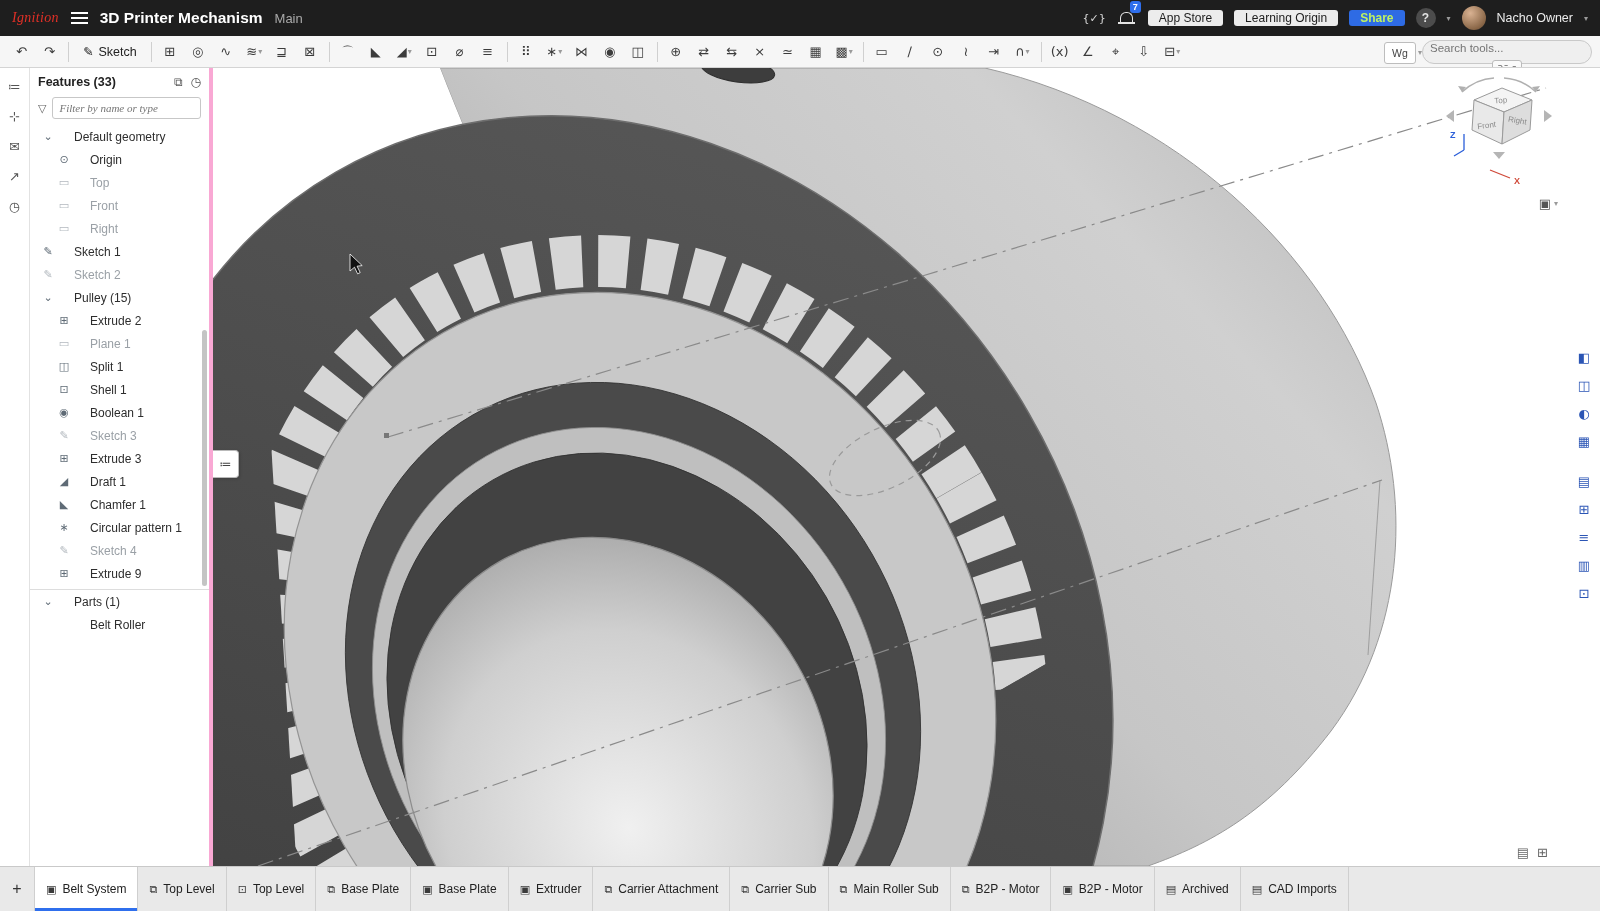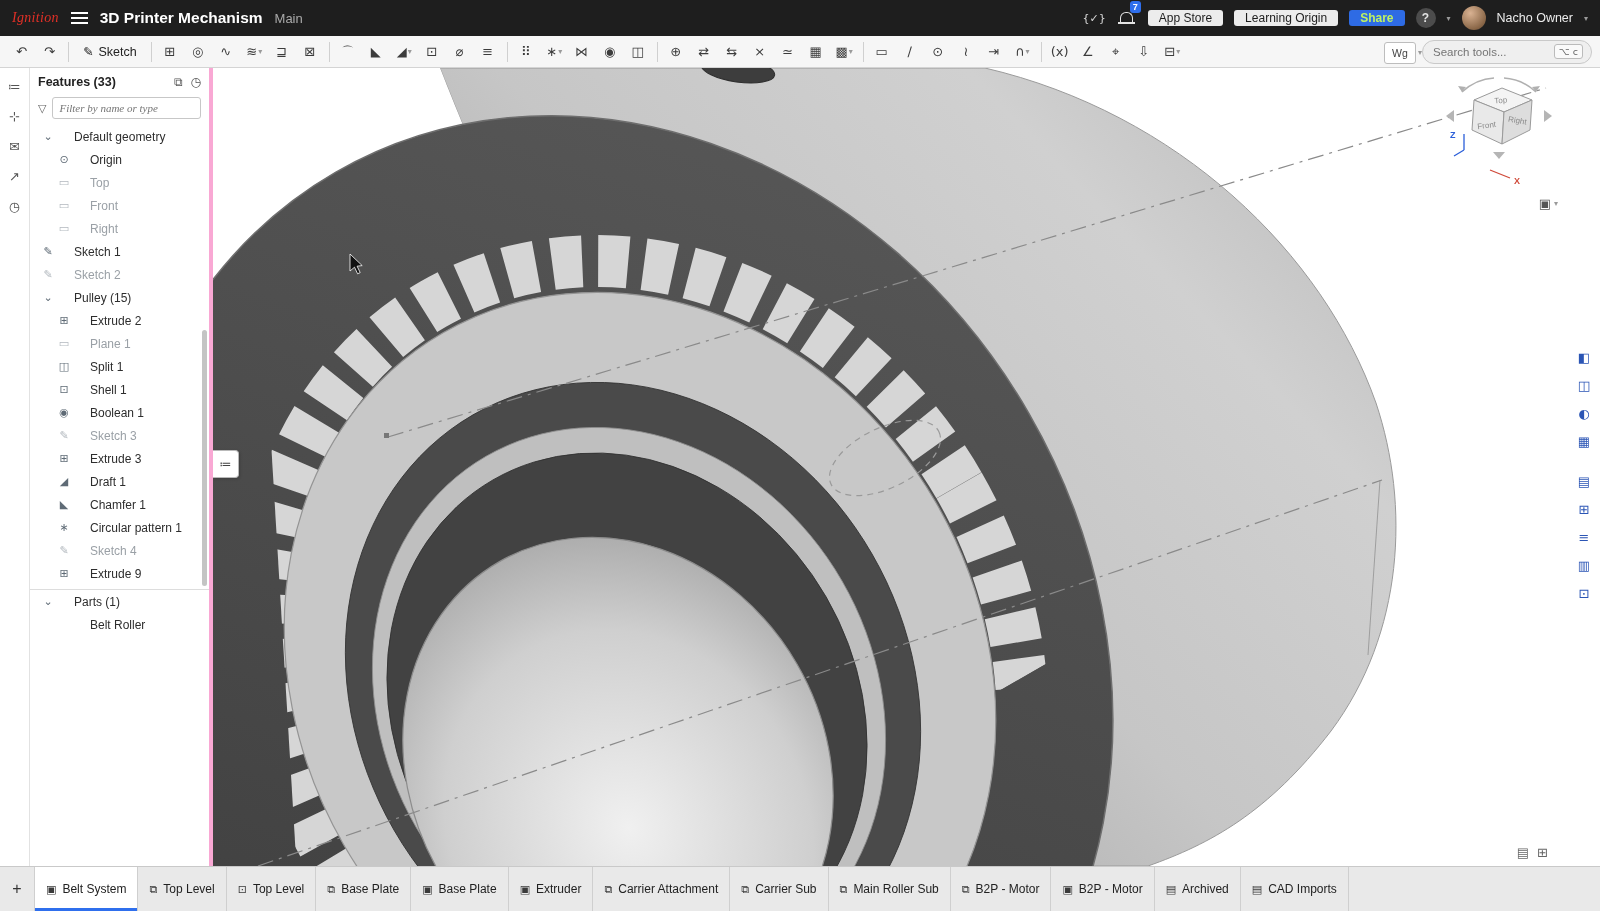--- a/index.html
+++ b/index.html
@@ -45,21 +45,21 @@
   .tbtn .caret{margin-left:1px;}
   .tbtn[data-state="sep"]{min-width:1px;width:1px;height:20px;background:#d0d0d0;margin:0 4px;
         padding:0;border-radius:0;cursor:default;}
   .sketch-btn{display:flex;align-items:center;gap:5px;height:24px;padding:0 9px;color:#222;
         font-size:12.5px;border-radius:3px;cursor:pointer;}
   .toolbar-right{margin-left:auto;display:flex;align-items:flex-end;flex:none;}
   .wg-box{min-width:24px;height:20px;border:1px solid #bdbdbd;border-radius:3px;background:#fff;
         color:#444;font-size:10.5px;display:flex;align-items:center;justify-content:center;
         padding:0 3px;cursor:pointer;}
   .searchbox{width:152px;height:22px;background:#efefef;border:1px solid #c9c9c9;border-radius:12px;
-        display:flex;align-items:center;padding:0 8px;gap:5px;}
+        display:flex;align-items:center;padding:0 8px;gap:5px;flex-direction:column;}
   .searchbox input{flex:1;min-width:0;border:none;background:transparent;outline:none;
         font-size:11.5px;color:#333;font-family:"Liberation Sans",sans-serif;}
   .kbd{border:1px solid #bbb;border-radius:3px;background:#fafafa;color:#666;font-size:9.5px;
         padding:0 4px;line-height:13px;white-space:nowrap;}
 
   
   .rail{position:absolute;left:0;top:68px;bottom:45px;width:30px;background:#fff;
         border-right:1px solid #e2e2e2;display:flex;flex-direction:column;align-items:center;
         padding-top:6px;box-sizing:border-box;gap:6px;}
   .rail-btn{width:24px;height:24px;display:flex;align-items:center;justify-content:center;

